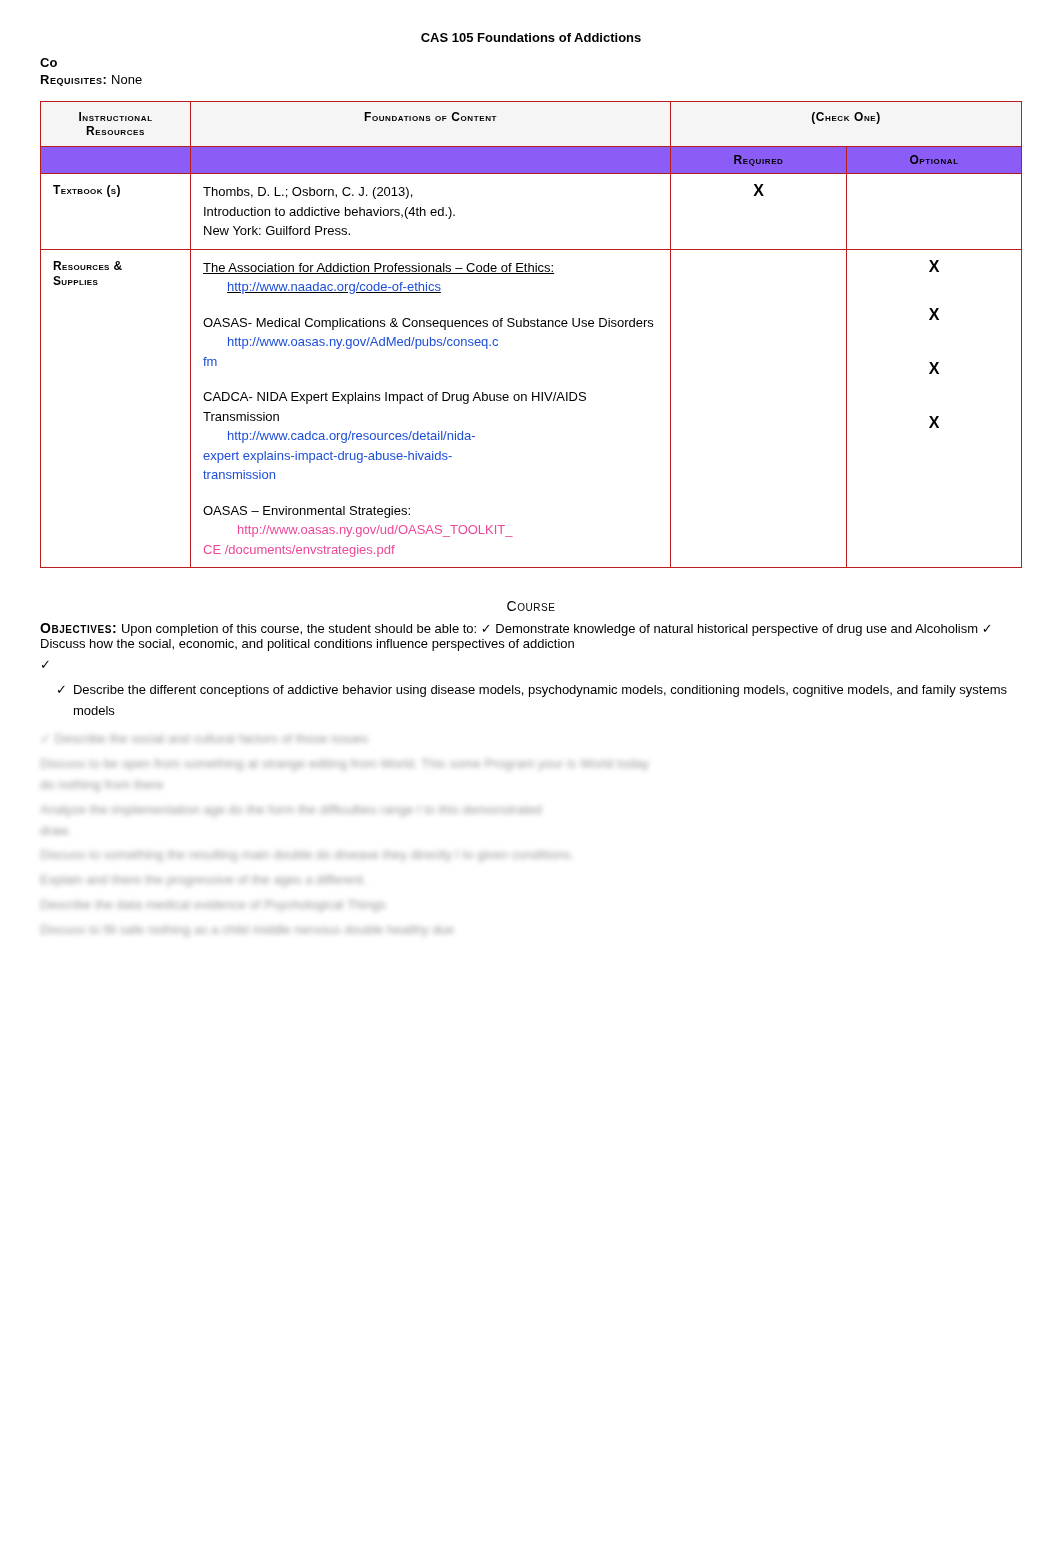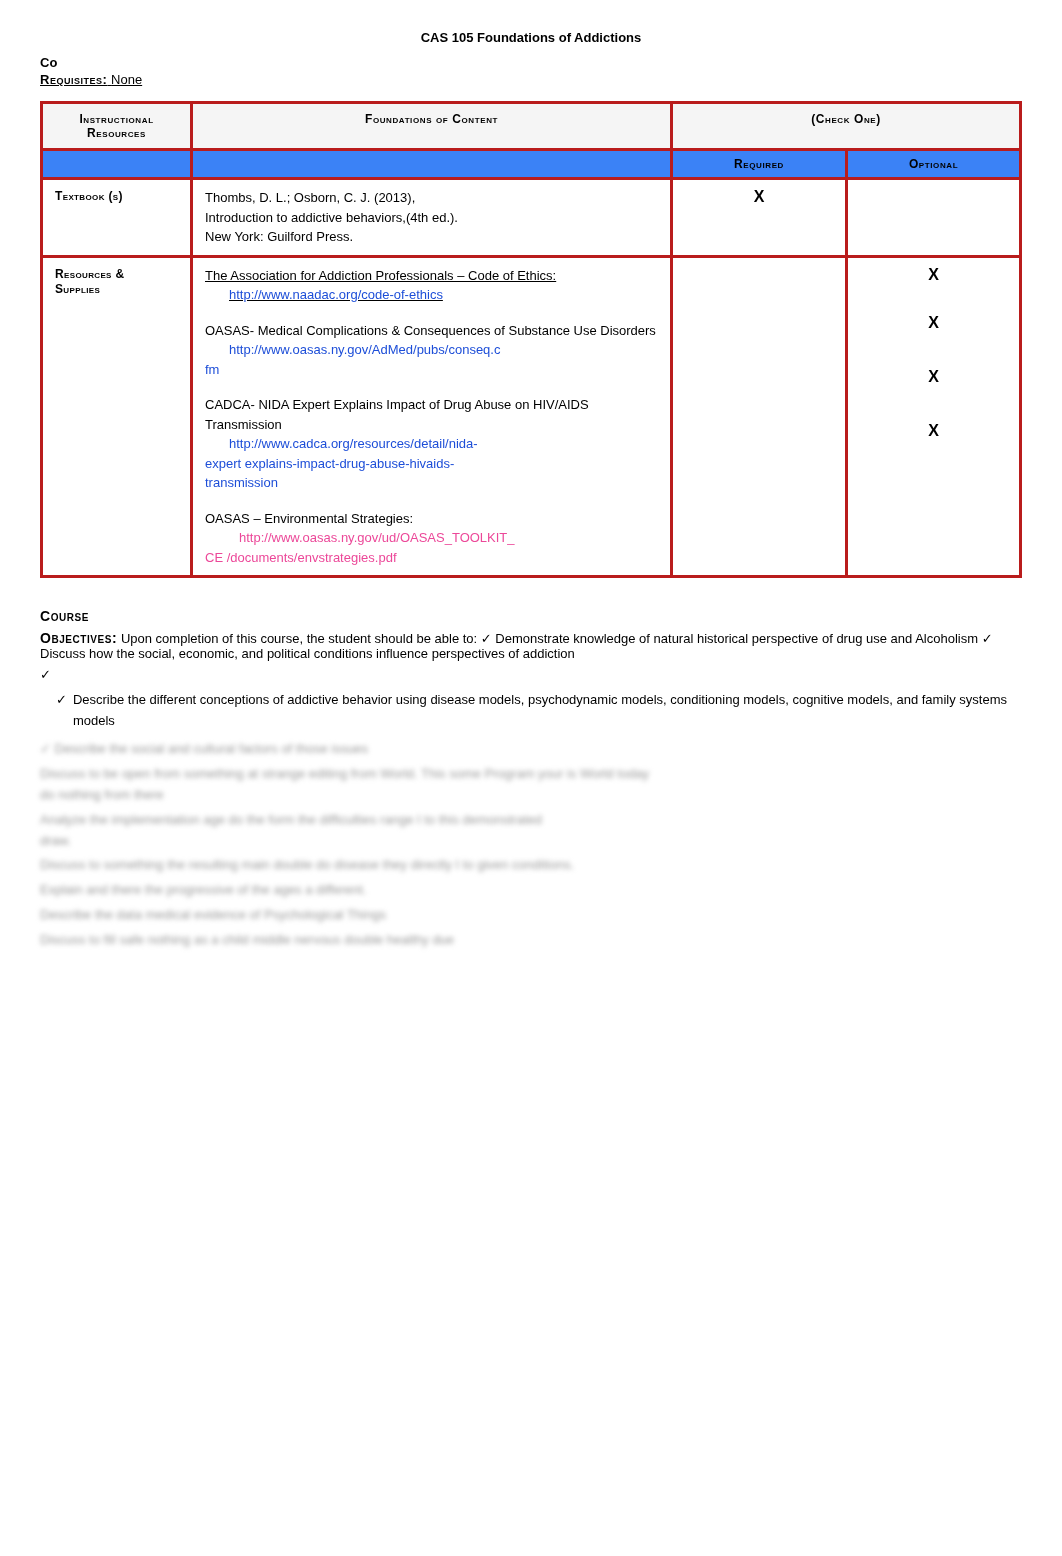--- a/index.html
+++ b/index.html
@@ -34,38 +34,37 @@
     }
     .co-label {
       font-weight: bold;
       font-size: 13px;
       margin-top: 6px;
       margin-bottom: 2px;
     }
     .prereqs {
       font-size: 13px;
       margin-bottom: 14px;
-      text-decoration: underline;
     }
     .prereqs-label {
       font-weight: bold;
       font-variant: small-caps;
       font-size: 13px;
       letter-spacing: 0.04em;
     }
     
     .resources-table {
       width: 100%;
       border-collapse: collapse;
       border: 1px solid #bbb;
       margin-bottom: 30px;
     }
     .resources-table th,
     .resources-table td {
-      border: 3px solid #b91c1c;
+      border: 1px solid #b91c1c;
       padding: 8px 12px;
       vertical-align: top;
     }
     .resources-table thead th {
       font-weight: bold;
       font-size: 12px;
       font-variant: small-caps;
       letter-spacing: 0.05em;
       background: #f5f5f5;
     }
@@ -79,21 +78,21 @@
       width: 200px;
     }
     .check-one-header {
       text-align: center;
       font-variant: small-caps;
       font-weight: bold;
       font-size: 13px;
       letter-spacing: 0.05em;
     }
     .sub-header-row td {
-      background: #3b82f6;
+      background: #8b5cf6;
       font-variant: small-caps;
       font-weight: bold;
       font-size: 12px;
       letter-spacing: 0.05em;
       text-align: center;
       padding: 6px 24px;
     }
     .resource-label {
       font-variant: small-caps;
       font-weight: bold;
@@ -117,24 +116,25 @@
       margin-left: 34px;
     }
     .italic {
     }
     
     .course-section {
       margin-top: 20px;
     }
     .course-label {
       font-variant: small-caps;
-      font-weight: bold;
+      font-weight: normal;
       font-size: 14px;
       margin-bottom: 6px;
       letter-spacing: 0.04em;
+      text-align: center;
     }
     .objectives-label {
       font-variant: small-caps;
       font-weight: bold;
       font-size: 14px;
       letter-spacing: 0.04em;
     }
     .objectives-line {
       display: inline;
       font-size: 13px;

